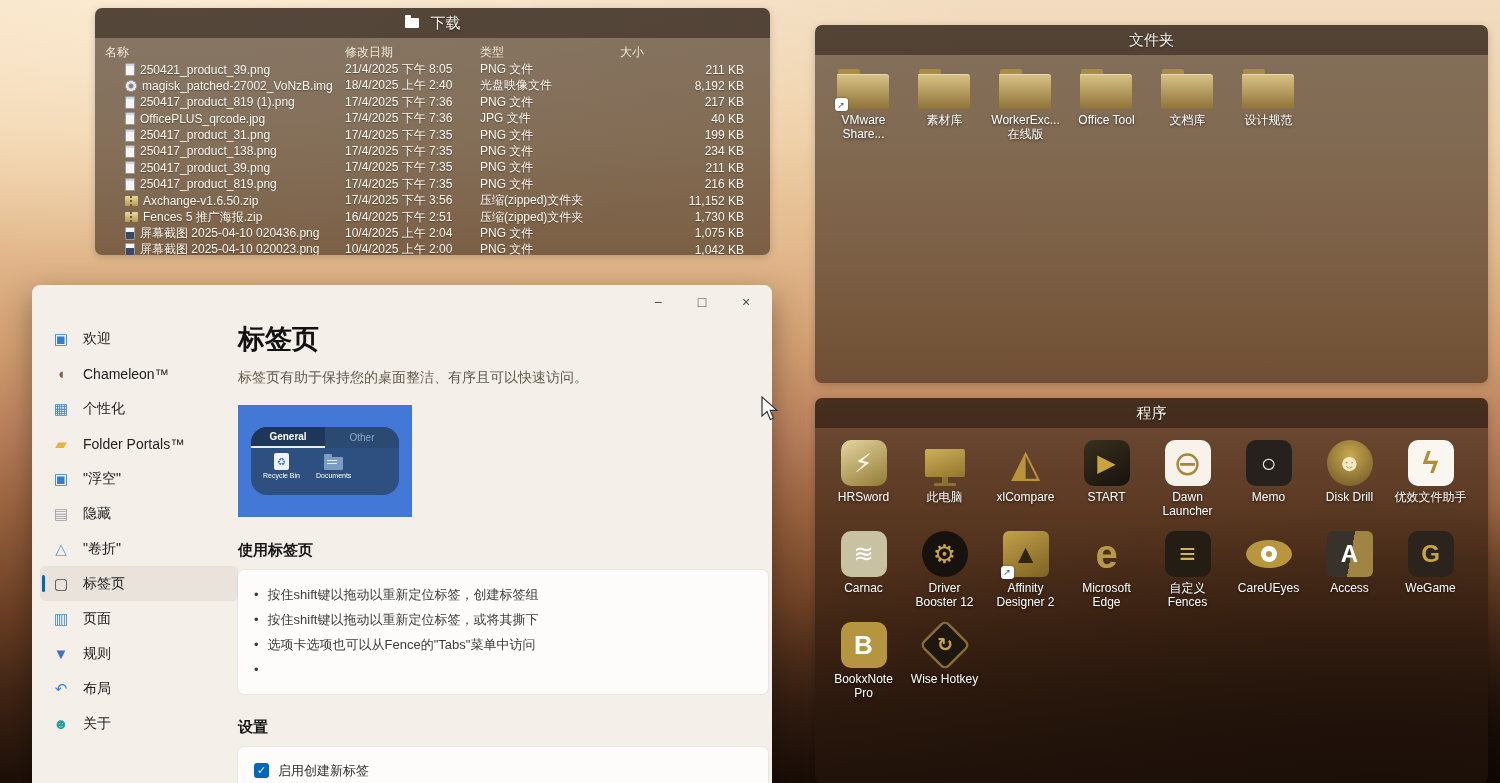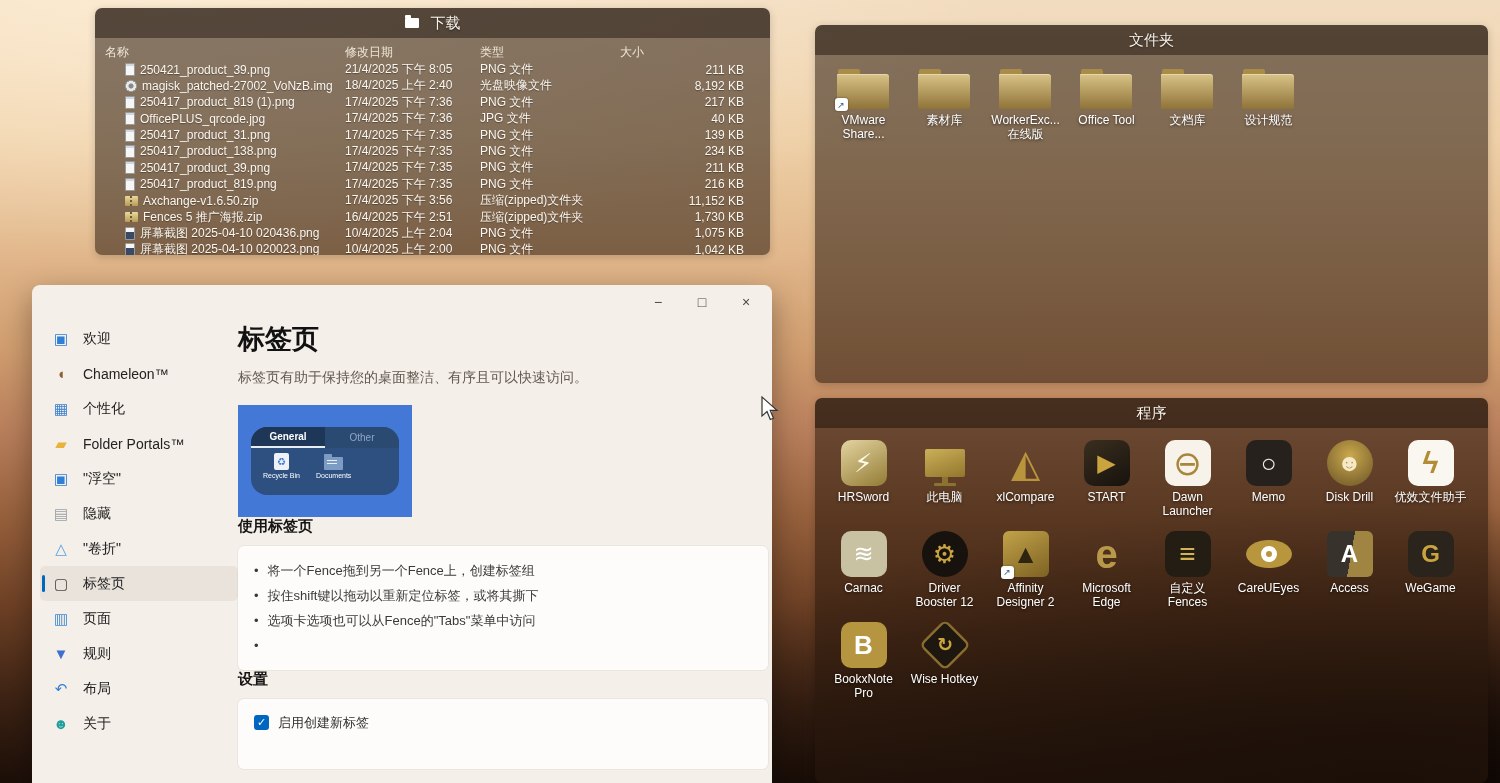--- a/index.html
+++ b/index.html
@@ -71,21 +71,21 @@
   .ptab{flex:1;display:flex;align-items:center;justify-content:center;font-size:10px;}
   .ptab-active{background:#1e3658;color:#fff;font-weight:700;border-bottom:2px solid #e8edf4;}
   .ptab-other{background:#2b4a72;color:#8fa6c6;}
   .pbody{display:flex;gap:16px;padding:5px 0 0 12px;}
   .pitem{display:flex;flex-direction:column;align-items:center;gap:2px;}
   .p-bin{width:15px;height:17px;background:#eef1f6;border-radius:2px;display:flex;align-items:center;justify-content:center;font-size:10px;color:#3a7ad0;}
   .p-doc{width:19px;height:13px;background:#7d9cc4;border-radius:1px;position:relative;margin-top:4px;}
   .p-doc::before{content:'';position:absolute;top:-3px;left:0;width:8px;height:3px;background:#7d9cc4;border-radius:1px 1px 0 0;}
   .p-doc::after{content:'';position:absolute;left:3px;top:3px;width:10px;height:6px;background:repeating-linear-gradient(180deg,#e8eef6 0 1px,transparent 1px 3px);}
   .plabel{font-size:7px;color:#fff;}
-  .sec-heading{font-size:15px;font-weight:700;color:#151515;}
+  .sec-heading{font-size:15px;font-weight:700;color:#151515;margin-top:24px;}
   .card{background:#fdfcfa;border-radius:6px;margin-top:10px;padding:12px 16px;box-shadow:0 0 0 1px rgba(0,0,0,.04);}
   .bullet{font-size:13px;color:#3a3a3a;line-height:25px;display:flex;gap:9px;}
   .bullet .dot{font-size:13px;}
   .opt-row{display:flex;align-items:center;gap:9px;height:23px;font-size:13px;color:#2e2e2e;}
   .cb{width:15px;height:15px;border-radius:3px;display:flex;align-items:center;justify-content:center;font-size:11px;}
   .cb-on{background:#0067c0;color:#fff;}
   #cursor{position:absolute;left:760px;top:396px;width:19px;height:26px;}
 </style>
 </head>
 <body>
@@ -142,21 +142,21 @@
               <div>JPG 文件</div>
               <div class="dl-size">40 KB</div>
             </div>
             <div class="dl-row">
               <div class="dl-name">
                 <span class="fi fi-image"></span>
                 <span>250417_product_31.png</span>
               </div>
               <div>17/4/2025 下午 7:35</div>
               <div>PNG 文件</div>
-              <div class="dl-size">139 KB</div>
+              <div class="dl-size">199 KB</div>
             </div>
             <div class="dl-row">
               <div class="dl-name">
                 <span class="fi fi-image"></span>
                 <span>250417_product_138.png</span>
               </div>
               <div>17/4/2025 下午 7:35</div>
               <div>PNG 文件</div>
               <div class="dl-size">234 KB</div>
             </div>
@@ -481,21 +481,21 @@
               <span class="plabel">Documents</span>
             </div>
           </div>
         </div>
       </div>
 
       <div class="sec-heading">使用标签页</div>
       <div class="card" id="usage-card">
           <div class="bullet">
             <span class="dot">•</span>
-            <span>将一个Fence拖到另一个Fence上，创建标签组</span>
+            <span>按住shift键以拖动以重新定位标签，创建标签组</span>
           </div>
           <div class="bullet">
             <span class="dot">•</span>
             <span>按住shift键以拖动以重新定位标签，或将其撕下</span>
           </div>
           <div class="bullet">
             <span class="dot">•</span>
             <span>选项卡选项也可以从Fence的"Tabs"菜单中访问</span>
           </div>
           <div class="bullet">

